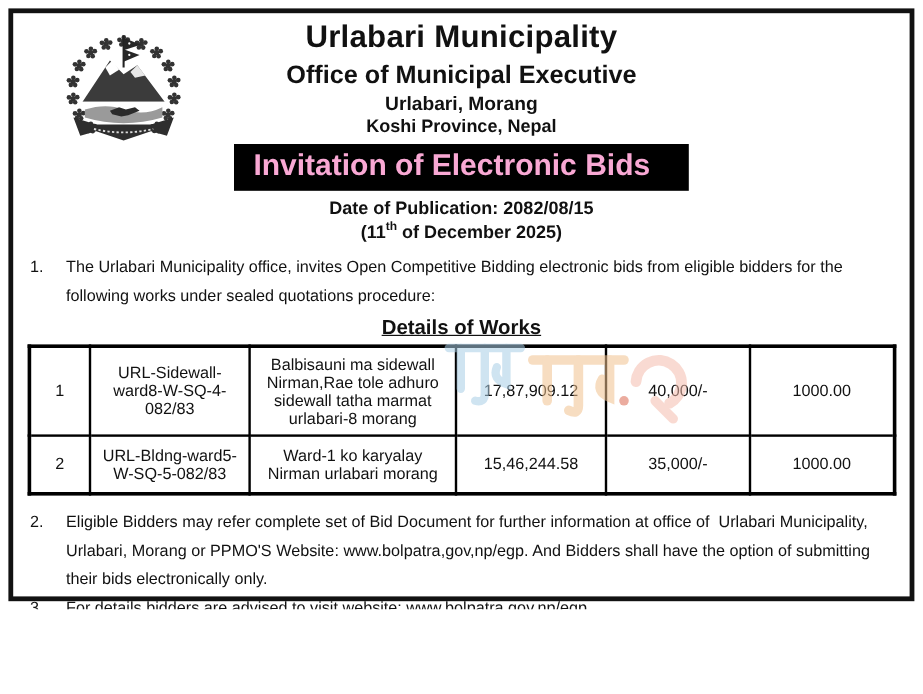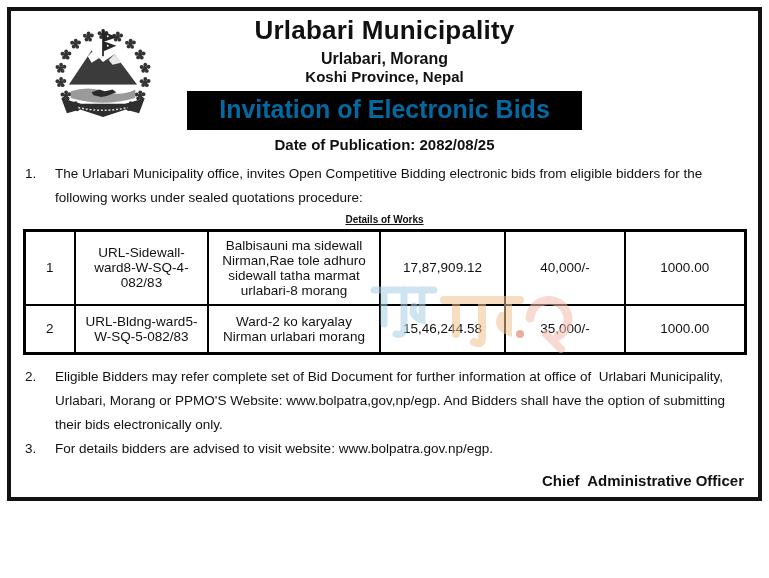--- a/index.html
+++ b/index.html
@@ -13,34 +13,34 @@
   }
   .emblem { position:absolute; left:46px; top:22px; width:114px; height:114px; }
   .content { position:absolute; left:13px; top:11px; right:13px; bottom:11px; }
 
   .org     { text-align:center; font-weight:bold; font-size:26px; margin-top:4px; letter-spacing:0.2px; }
   .office  { text-align:center; font-weight:bold; font-size:21px; margin-top:5px; }
   .loc     { text-align:center; font-weight:bold; font-size:16px; margin-top:4px; }
   .prov    { text-align:center; font-weight:bold; font-size:15px; margin-top:0; }
   .banner-wrap { text-align:center; margin-top:6px; }
   .banner {
-    display:inline-block; background:#000000; color:#0369a1;
-    font-weight:bold; font-size:25px; padding:4px 32px 6px 32px;
+    display:inline-block; background:#000000; color:#f9a8d4;
+    font-weight:bold; font-size:25px; padding:4px 32px 6px 16px;
   }
   .pub1 { text-align:center; font-weight:bold; font-size:15px; margin-top:6px; }
   .pub2 { text-align:center; font-weight:bold; font-size:15px; margin-top:2px; }
   .pub2 sup { font-size:10px; }
 
   .para { display:flex; margin:8px 12px 0 12px; font-size:13.5px; line-height:1.8; }
   .para .num { width:30px; flex:0 0 30px; }
   .para .txt { flex:1; white-space:pre-wrap; }
   .p1 { margin-top:9px; }
 
   .tbl-title {
-    text-align:center; font-weight:bold; font-size:10px;
+    text-align:center; font-weight:bold; font-size:17px;
     text-decoration:underline; margin-top:3px;
   }
   table.works {
     width:721px; margin:4px auto 0 auto; border-collapse:collapse;
     table-layout:fixed; border:3px solid #000; position:relative; z-index:1;
   }
   table.works th {
     background:#e9e9e9; border:2px solid #000; border-bottom:3px solid #000;
     font-size:13.5px; font-weight:bold; height:44px; padding:2px 5px;
     white-space:pre-wrap; vertical-align:middle;
@@ -113,28 +113,30 @@
       <path d="M48,74 l8,-3 6,2 8,-2 4,3 -10,4 -6,1 -8,-2 Z" fill="#2b2b2b"></path>
     </g>
     <g>
       <path d="M16,80 L36,86 L84,86 L104,80 L98,96 L84,92 L60,100 L36,92 L22,96 Z" fill="#2e2e2e"></path>
       <path d="M34,90 Q60,96 86,90" stroke="#ddd" stroke-width="1.6" fill="none" stroke-dasharray="2 2"></path>
     </g>
   </svg>
 
   <div class="content">
     <div class="org">Urlabari Municipality</div>
+    <div class="office">Office of Municipal Executive</div>
     <div class="loc">Urlabari, Morang</div>
     <div class="prov">Koshi Province, Nepal</div>
 
     <div class="banner-wrap">
       <span class="banner">Invitation of Electronic Bids</span>
     </div>
 
-    <div class="pub1">Date of Publication: 2082/08/25</div>
+    <div class="pub1">Date of Publication: 2082/08/15</div>
+    <div class="pub2"><span>(11</span><sup>th</sup><span> of December 2025)</span></div>
 
     <div class="para p1">
       <span class="num">1.</span>
       <span class="txt">The Urlabari Municipality office, invites Open Competitive Bidding electronic bids from eligible bidders for the following works under sealed quotations procedure:</span>
     </div>
 
     <div class="tbl-title">Details of Works</div>
 
     <table class="works">
       <colgroup>
@@ -150,21 +152,21 @@
         <td>1</td>
         <td>URL-Sidewall-ward8-W-SQ-4-082/83</td>
         <td>Balbisauni ma sidewall Nirman,Rae tole adhuro sidewall tatha marmat urlabari-8 morang</td>
         <td>17,87,909.12</td>
         <td>40,000/-</td>
         <td>1000.00</td>
       </tr>
       <tr class="r2">
         <td>2</td>
         <td>URL-Bldng-ward5-W-SQ-5-082/83</td>
-        <td>Ward-2 ko karyalay Nirman urlabari morang</td>
+        <td>Ward-1 ko karyalay Nirman urlabari morang</td>
         <td>15,46,244.58</td>
         <td>35,000/-</td>
         <td>1000.00</td>
       </tr>
     </tbody>
       </table>
 
     <div class="para p2">
       <span class="num">2.</span>
       <span class="txt">Eligible Bidders may refer complete set of Bid Document for further information at office of  Urlabari Municipality, Urlabari, Morang or PPMO'S Website: www.bolpatra,gov,np/egp. And Bidders shall have the option of submitting their bids electronically only.</span>

